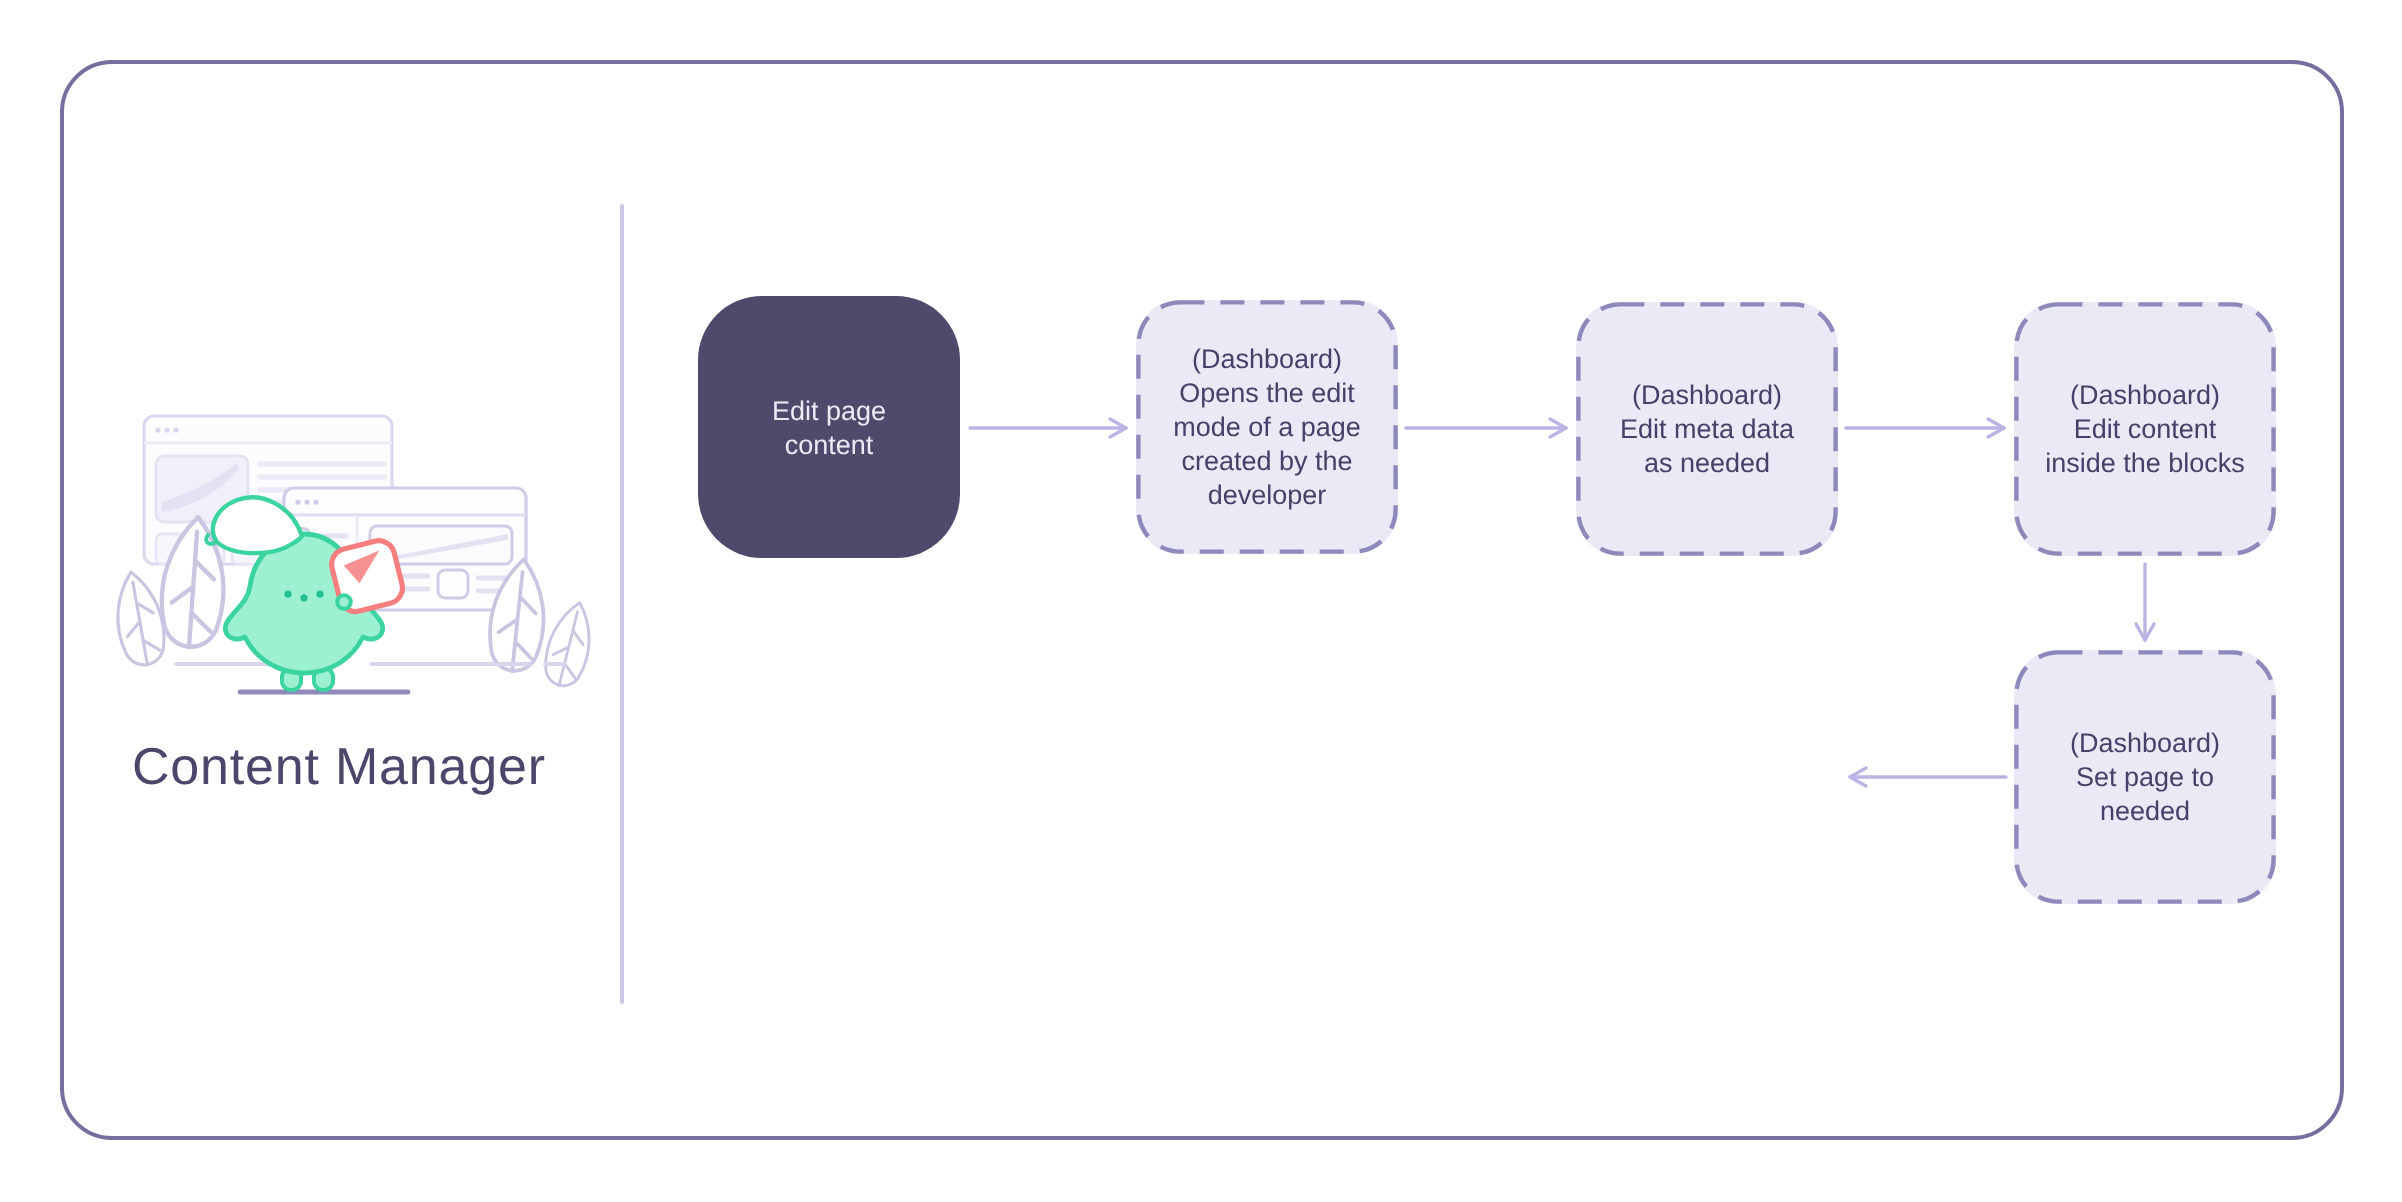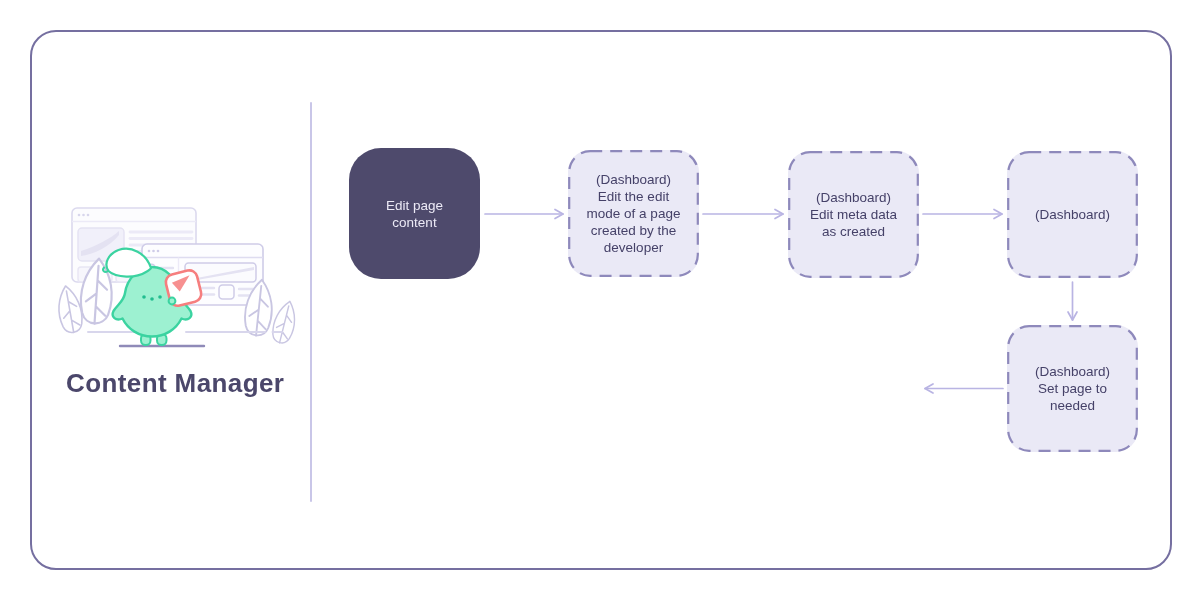--- a/index.html
+++ b/index.html
@@ -12,21 +12,21 @@
   *{margin:0;padding:0;box-sizing:border-box;}
   html,body{width:1201px;height:601px;background:#ffffff;overflow:hidden;
     font-family:"Liberation Sans","DejaVu Sans",sans-serif;}
   .canvas{position:relative;width:1201px;height:601px;background:#fff;}
   .page{position:absolute;left:30px;top:30px;width:1142px;height:540px;
     border:2px solid var(--c-border);border-radius:26px;background:#fff;}
   .divider{position:absolute;left:278px;top:70px;width:2px;height:400px;
     background:var(--c-divider);border-radius:1px;}
   .illustration{position:absolute;left:20px;top:158px;width:245px;height:165px;}
   .title{position:absolute;left:34px;top:336px;width:240px;font-size:26px;
-    font-weight:700;letter-spacing:.4px;color:var(--c-title);}
+    font-weight:400;letter-spacing:.4px;color:var(--c-title);}
   .node{position:absolute;display:flex;align-items:center;justify-content:center;
     text-align:center;font-size:13.5px;line-height:17px;}
   .node .txt{position:relative;z-index:2;width:100%;}
   .node.solid{width:131px;height:131px;border-radius:32px;
     background:var(--c-solid_node_bg);color:var(--c-solid_node_text);padding:0 18px;}
   .node.dashed{width:131px;height:127px;border-radius:22px;
     background:var(--c-dashed_node_bg);color:var(--c-node_text);padding:12px 14px;justify-content:center;}
   .node.dashed .dash{position:absolute;inset:0;width:100%;height:100%;z-index:1;}
   .arrows{position:absolute;left:0;top:0;width:1137px;height:535px;pointer-events:none;}
   .arrows path{stroke:var(--c-arrow);stroke-width:1.7;fill:none;
@@ -164,40 +164,41 @@
         <div>Edit page content</div>
       </div>
     </div>
 
     <div class="node dashed" style="left:536px;top:118px">
       <svg class="dash" viewBox="0 0 131 127">
         <rect x="1.2" y="1.2" width="128.6" height="124.6" rx="21" fill="none" stroke="var(--c-dashed_node_border)" stroke-width="2.2" stroke-dasharray="12 8"></rect>
       </svg>
       <div class="txt">
         <div>(Dashboard)</div>
-        <div>Edit the edit mode of a page created by the developer</div>
+        <div>Opens the edit mode of a page created by the developer</div>
       </div>
     </div>
 
     <div class="node dashed" style="left:756px;top:119px">
       <svg class="dash" viewBox="0 0 131 127">
         <rect x="1.2" y="1.2" width="128.6" height="124.6" rx="21" fill="none" stroke="var(--c-dashed_node_border)" stroke-width="2.2" stroke-dasharray="12 8"></rect>
       </svg>
       <div class="txt">
         <div>(Dashboard)</div>
-        <div>Edit meta data as created</div>
+        <div>Edit meta data as needed</div>
       </div>
     </div>
 
     <div class="node dashed" style="left:975px;top:119px">
       <svg class="dash" viewBox="0 0 131 127">
         <rect x="1.2" y="1.2" width="128.6" height="124.6" rx="21" fill="none" stroke="var(--c-dashed_node_border)" stroke-width="2.2" stroke-dasharray="12 8"></rect>
       </svg>
       <div class="txt">
         <div>(Dashboard)</div>
+        <div>Edit content inside the blocks</div>
       </div>
     </div>
 
     <div class="node dashed" style="left:975px;top:293px">
       <svg class="dash" viewBox="0 0 131 127">
         <rect x="1.2" y="1.2" width="128.6" height="124.6" rx="21" fill="none" stroke="var(--c-dashed_node_border)" stroke-width="2.2" stroke-dasharray="12 8"></rect>
       </svg>
       <div class="txt">
         <div>(Dashboard)</div>
         <div>Set page to needed</div>

